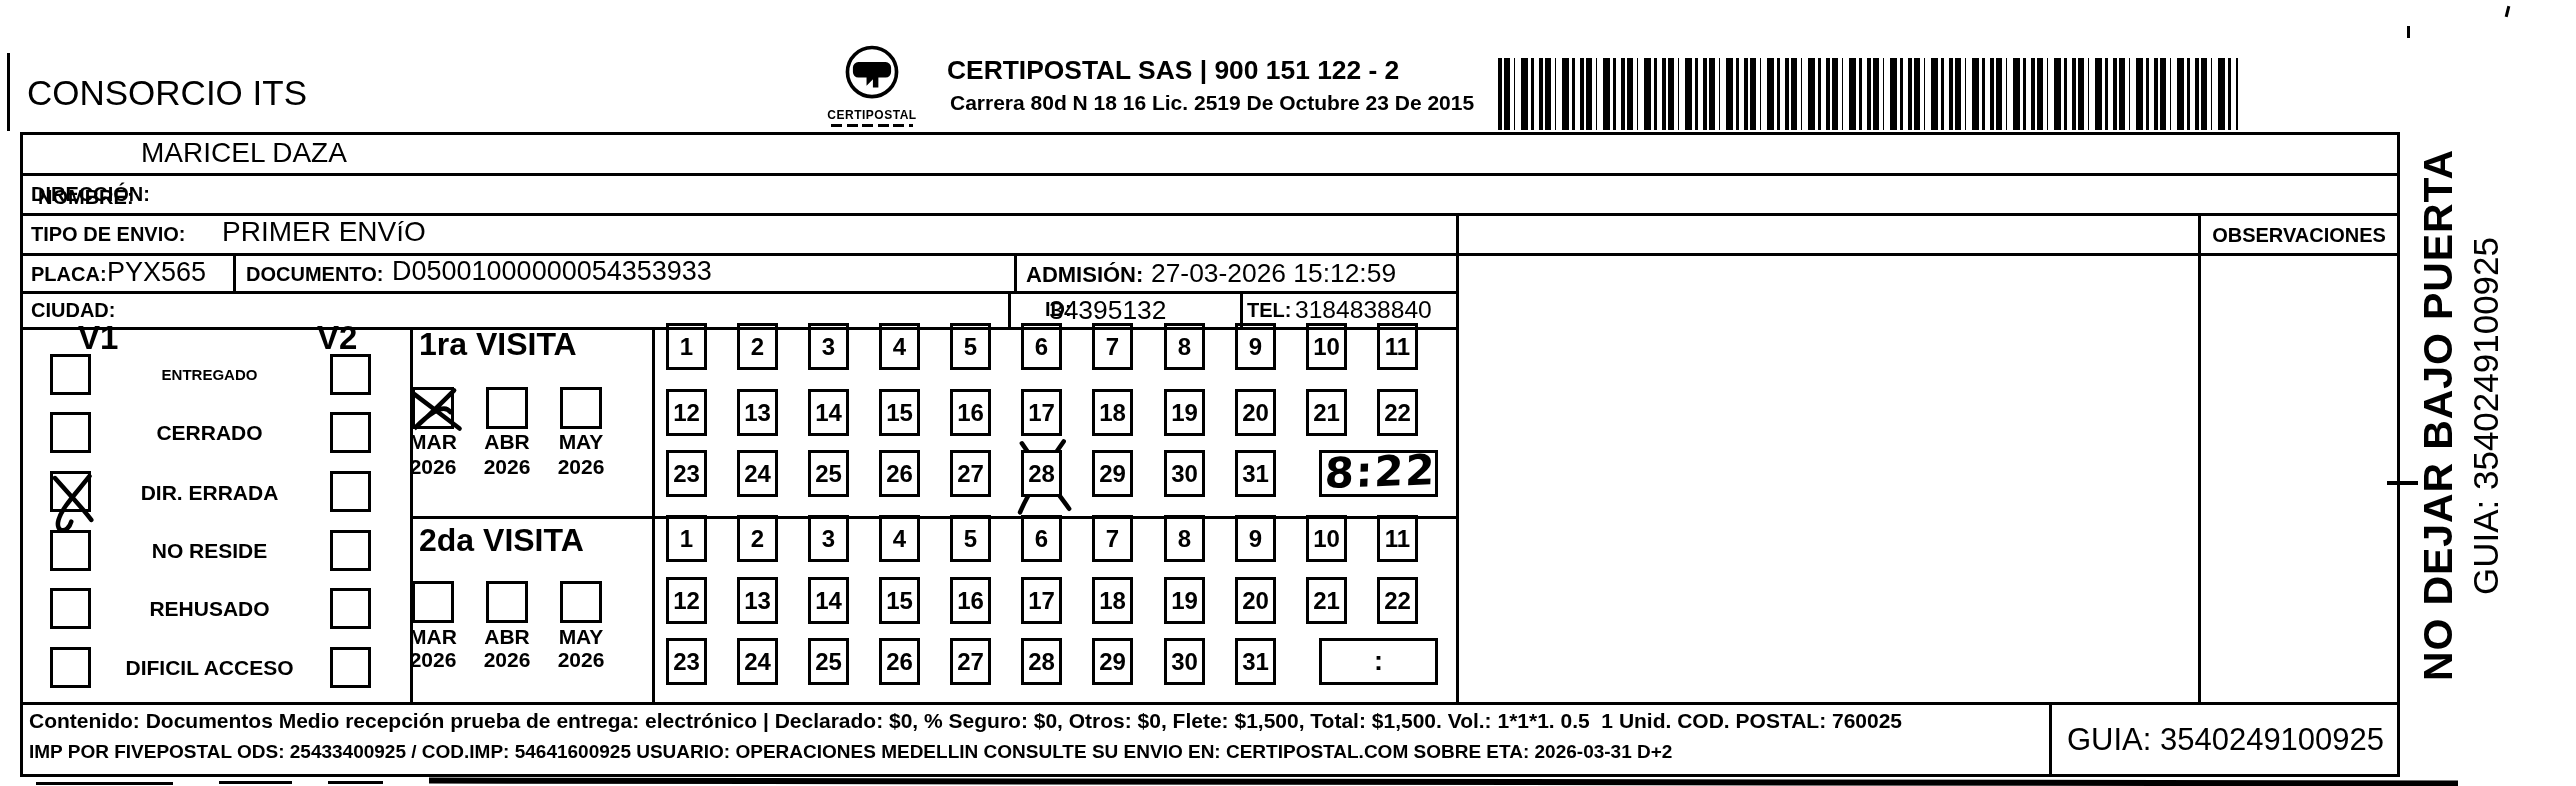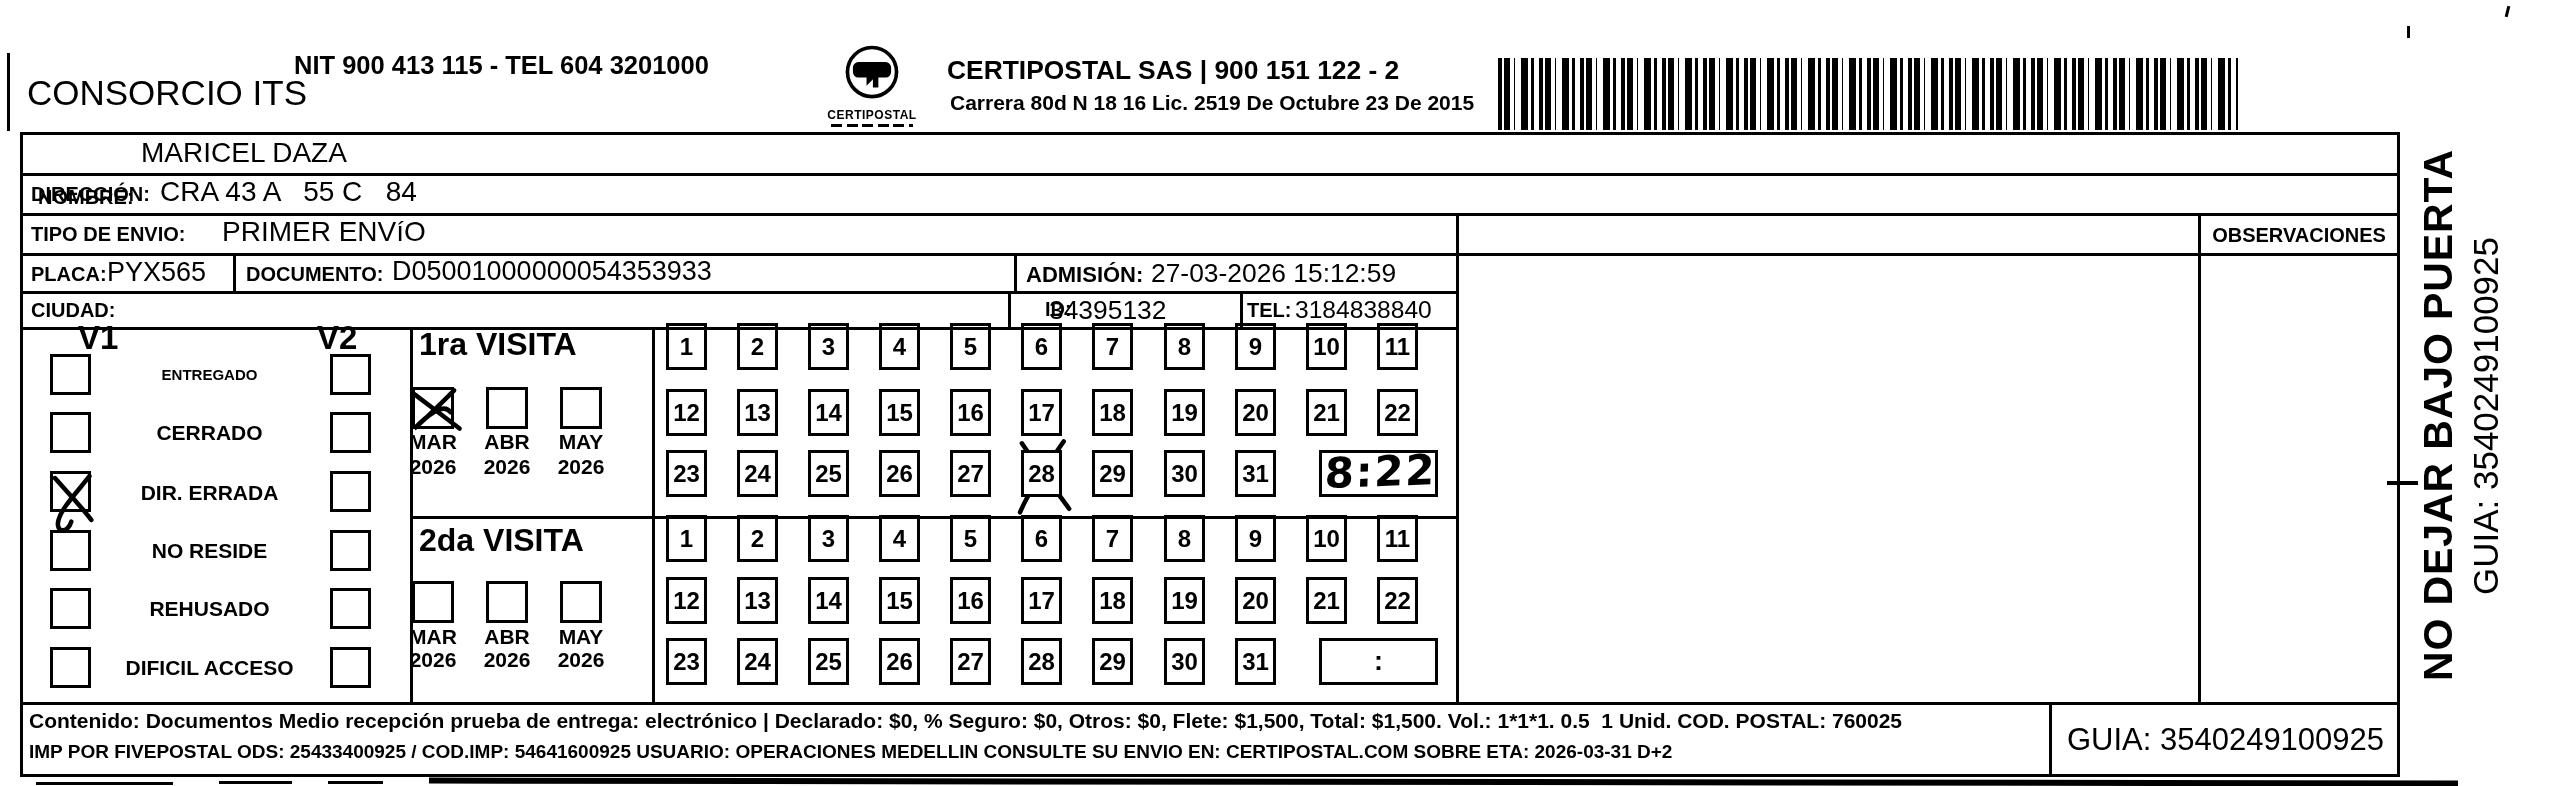--- a/index.html
+++ b/index.html
@@ -36,21 +36,20 @@
       #000 33px,#000 36px,#fff 36px,#fff 41px);
   }
   .centerbox{display:flex;align-items:center;justify-content:center;}
 </style>
 </head>
 <body>
 
 <div class="page" id="page">
 
   <div class="abs" style="left:27px;top:73px;font-size:35px;">CONSORCIO ITS</div>
-  <div class="abs b" style="left:294px;top:51px;font-size:25.5px;">NIT 900 413 115 - TEL 604 3201000</div>
 
   <div class="abs" style="left:822px;top:42px;width:100px;height:91px;">
     <svg width="100" height="91" viewBox="0 0 110 100">
       <circle cx="55" cy="33" r="27" fill="none" stroke="#000" stroke-width="4"></circle>
       <path d="M40,22 h30 a6,6 0 0 1 6,6 v5 a6,6 0 0 1 -6,6 h-12 l-9,9 v-9 h-9 a6,6 0 0 1 -6,-6 v-5 a6,6 0 0 1 6,-6 z" fill="#000"></path>
       <rect x="56" y="38" width="6" height="12" fill="#000"></rect>
     </svg>
     <div class="abs b" style="left:0;top:66px;width:100px;text-align:center;font-size:12px;letter-spacing:0.5px;">CERTIPOSTAL</div>
     <div class="abs" style="left:9px;top:82px;width:82px;height:2.7px;background:repeating-linear-gradient(90deg,#000 0 11px,#fff 11px 15.5px);"></div>
   </div>
@@ -59,21 +58,20 @@
   <div class="abs b" style="left:950px;top:91px;font-size:21px;">Carrera 80d N 18 16  Lic. 2519 De Octubre 23 De 2015</div>
 
   <div class="barcode" style="left:1498px;top:58px;width:740px;height:72px;"></div>
 
   <div class="table-border" style="left:20px;top:132px;width:2380px;height:645px;"></div>
 
   <div class="lbl" style="left:38px;top:144px;margin-top:42px;">NOMBRE:</div>
   <div class="val" style="left:141px;top:137px;font-size:28px;">MARICEL DAZA</div>
 
   <div class="lbl" style="left:31px;top:183px;">DIRECCIÓN:</div>
-  <div class="val" style="left:160px;top:176px;font-size:28px;">CRA 43 A   55 C   84</div>
 
   <div class="lbl" style="left:31px;top:223px;">TIPO DE ENVIO:</div>
   <div class="val" style="left:222px;top:216px;font-size:28px;">PRIMER ENVíO</div>
 
   <div class="abs b centerbox" style="left:2200px;top:218px;width:198px;height:35px;font-size:20px;">OBSERVACIONES</div>
 
   <div class="lbl" style="left:31px;top:263px;">PLACA:</div>
   <div class="val" style="left:107px;top:257px;">PYX565</div>
   <div class="lbl" style="left:246px;top:263px;">DOCUMENTO:</div>
   <div class="val" style="left:392px;top:256px;">D05001000000054353933</div>

